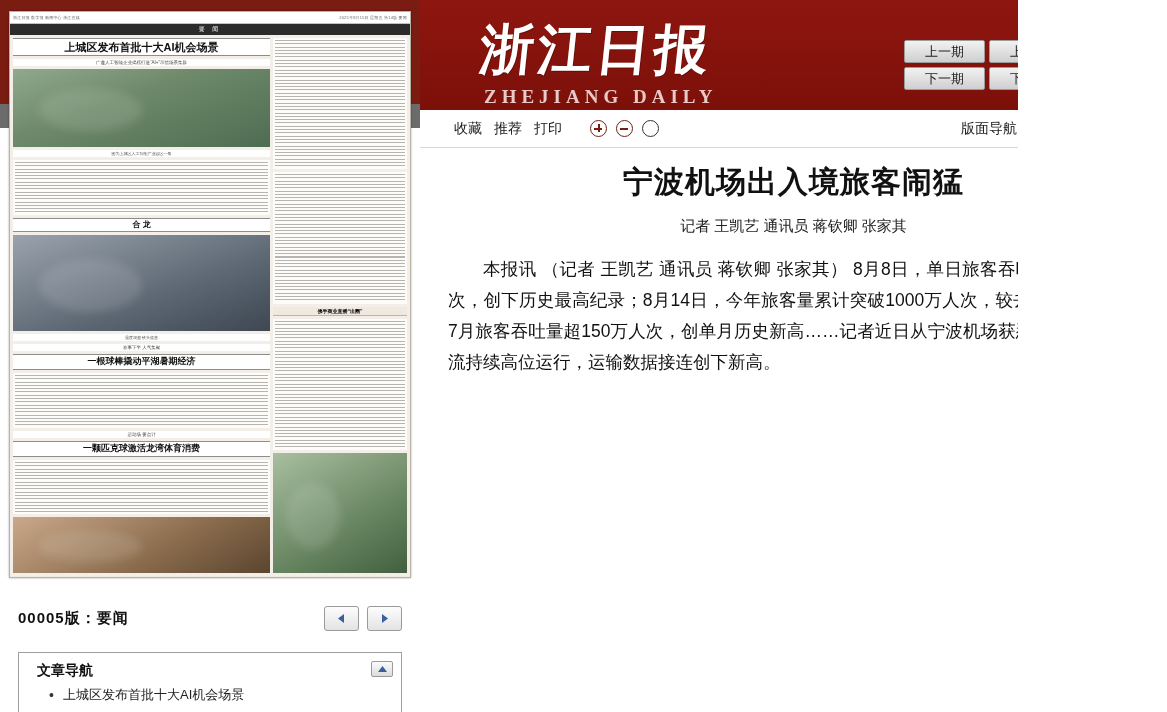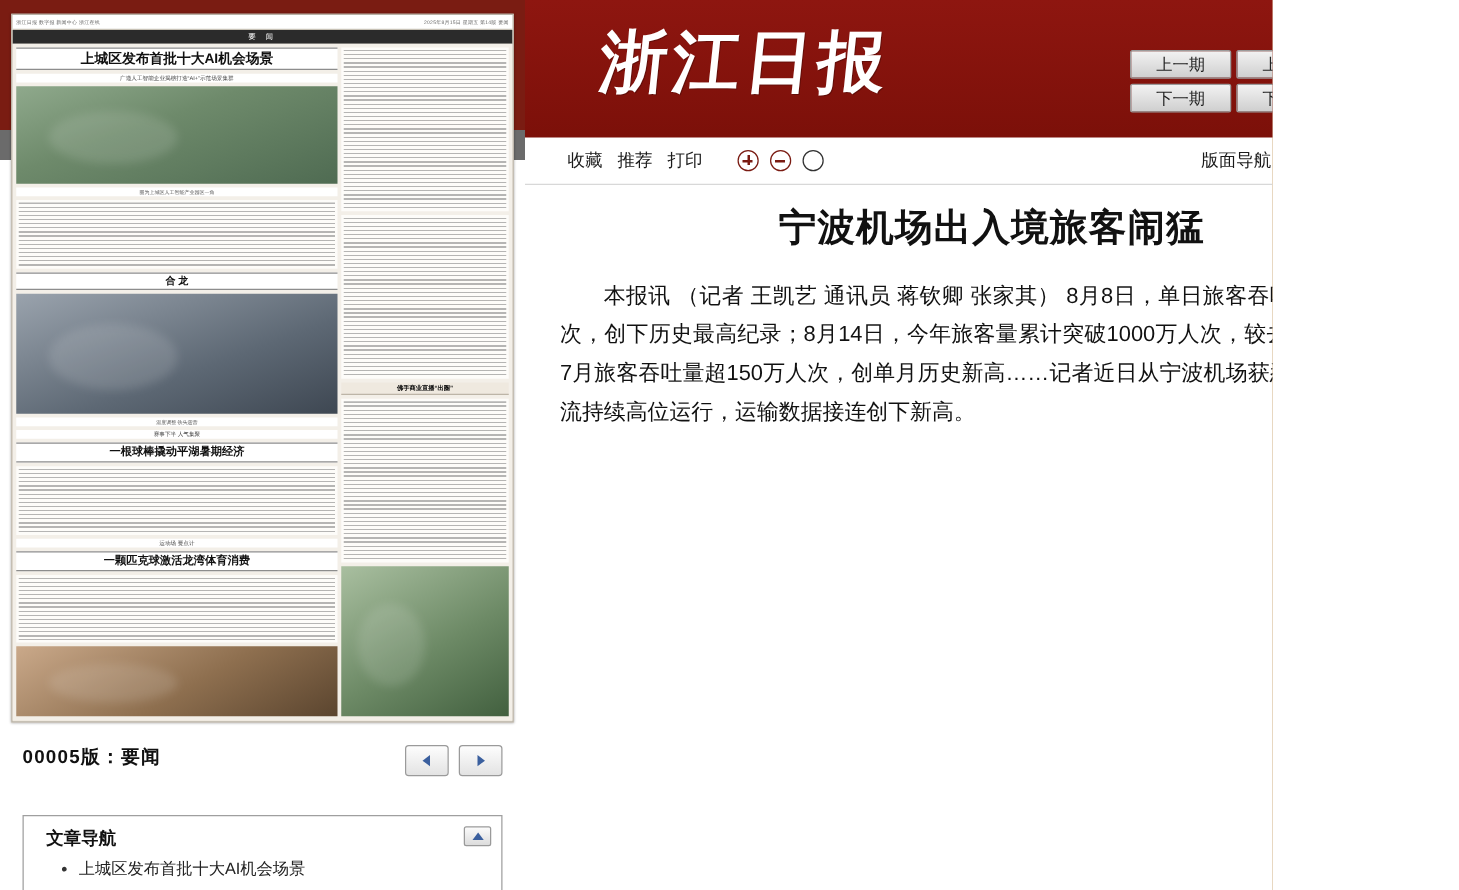--- a/index.html
+++ b/index.html
@@ -6,21 +6,21 @@
   html, body {
     margin: 0; padding: 0;
     width: 1167px; height: 712px;
     overflow: hidden;
     font-family: "Liberation Sans", sans-serif;
     background: #ffffff;
   }
   #page {
     position: relative;
     width: 1018px; height: 712px;
-    background: #a16207;
+    background: #0ea5e9;
     overflow: hidden;
   }
 
   
   .left-panel {
     position: absolute;
     left: 0; top: 0;
     width: 420px; height: 712px;
     background: #ffffff;
   }
@@ -154,21 +154,21 @@
     text-align: center;
     font-weight: bold;
     background: #fff;
   }
 
   .page-label-row {
     position: absolute;
     left: 0; top: 596px;
     width: 420px; height: 44px;
     display: flex;
-    align-items: flex-start;
+    align-items: center;
     padding: 0 18px;
   }
   .page-label {
     font-size: 15px;
     color: #111;
     font-weight: bold;
     letter-spacing: 1px;
   }
   .page-arrows {
     margin-left: auto;
@@ -441,20 +441,21 @@
       <ul class="nav-list">
         <li>上城区发布首批十大AI机会场景</li>
       </ul>
     </div>
   </div>
 
   <div class="right-panel">
 
     <div class="masthead">
       <div class="masthead-logo">浙江日报</div>
+      <div class="masthead-sub">ZHEJIANG DAILY</div>
       <div class="nav-buttons">
         <div class="nav-btn">上一期</div>
         <div class="nav-btn">上一版</div>
         <div class="nav-btn">上一篇</div>
         <div class="nav-btn">下一期</div>
         <div class="nav-btn">下一版</div>
         <div class="nav-btn">下一篇</div>
       </div>
     </div>
 
@@ -469,19 +470,20 @@
       </div>
       <div class="toolbar-right">
         <span class="tool-link">版面导航</span>
         <span class="tool-link">标题导航</span>
         <span class="tool-link">返回主页</span>
       </div>
     </div>
 
     <div class="article">
       <div class="article-title">宁波机场出入境旅客闹猛</div>
+      <div class="article-byline">记者 王凯艺 通讯员 蒋钦卿 张家其</div>
       <div class="article-body">
         <p>本报讯 （记者 王凯艺 通讯员 蒋钦卿 张家其） 8月8日，单日旅客吞吐量达5.49万人次，创下历史最高纪录；8月14日，今年旅客量累计突破1000万人次，较去年提前17天；7月旅客吞吐量超150万人次，创单月历史新高……记者近日从宁波机场获悉，今年暑运客流持续高位运行，运输数据接连创下新高。</p>
       </div>
     </div>
 
   </div>
 </div>
 
 </body></html>

